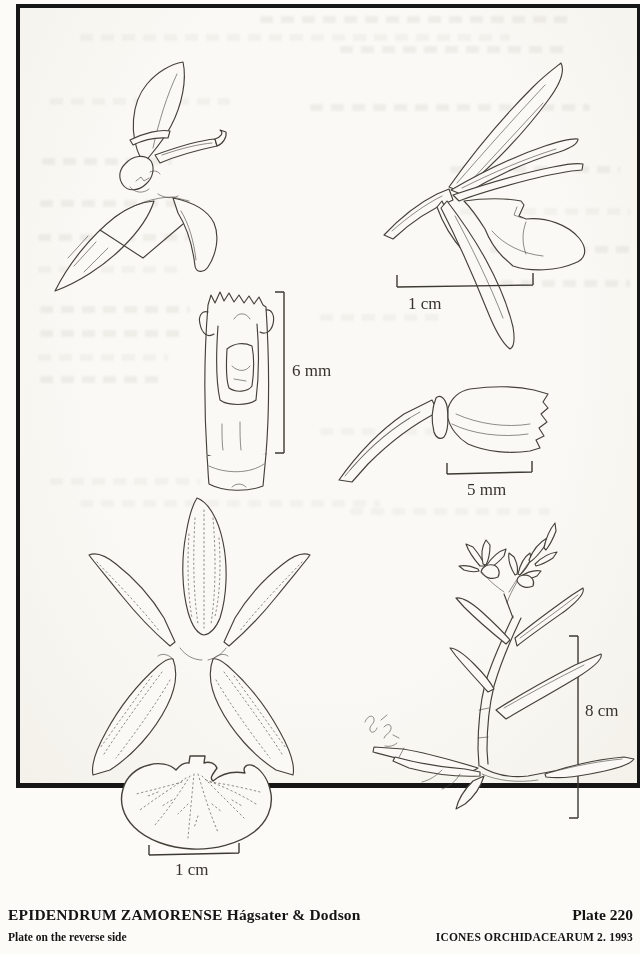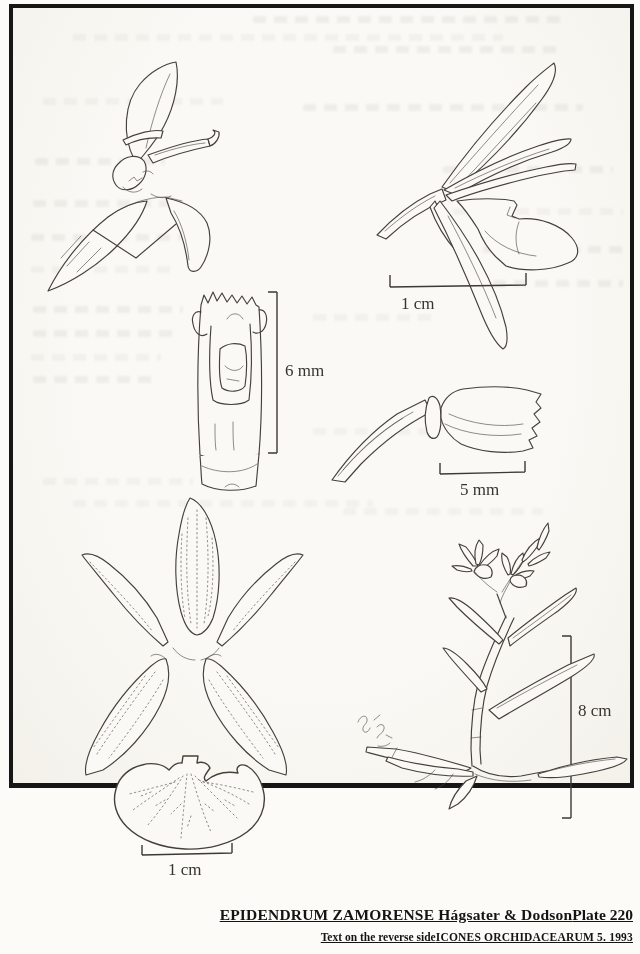--- a/index.html
+++ b/index.html
@@ -3,21 +3,21 @@
 <meta charset="utf-8">
 <style>
   html,body{margin:0;padding:0;}
   body{
     width:640px;height:954px;position:relative;overflow:hidden;
     background:#fcfbf8;
     font-family:"Liberation Serif",serif;
   }
   
   .plate{
-    position:absolute;left:9px;top:4px;width:625px;height:784px;
+    position:absolute;left:16px;top:4px;width:625px;height:784px;
     box-sizing:border-box;
     border:4px solid #161616;
     border-bottom-width:5px;
     background:radial-gradient(ellipse at 50% 42%, #faf9f5 55%, #f3f1ea 100%);
   }
   
   .ghost{
     position:absolute;height:7px;border-radius:2px;
     background:repeating-linear-gradient(90deg, rgba(104,99,86,.55) 0 13px, transparent 13px 21px);
     filter:blur(1.2px);opacity:.14;pointer-events:none;
@@ -27,21 +27,21 @@
   svg .blade{fill:#faf9f5;}
   svg .fine{stroke-width:.8;opacity:.75;}
   svg .vein{stroke-width:.75;stroke-dasharray:1.5,3;opacity:.8;}
   svg .bar{stroke:#3d3a33;stroke-width:1.4;fill:none;}
   svg text{font:17px "Liberation Serif",serif;fill:#37342e;}
   
   .caption{
     position:absolute;left:8px;right:7px;top:906px;
     color:#141414;
   }
-  .cap-row{display:flex;justify-content:flex-end;align-items:baseline;text-decoration:underline;}
+  .cap-row{display:flex;justify-content:space-between;align-items:baseline;}
   .cap-title{font-weight:700;font-size:15.5px;letter-spacing:.2px;}
   .cap-plate{font-weight:700;font-size:15.5px;}
   .cap-row.small{margin-top:7px;}
   .cap-note{font-weight:700;font-size:11.5px;}
   .cap-pub{font-weight:700;font-size:11.5px;letter-spacing:.2px;}
 </style>
 </head>
 <body>
 
 <div class="plate">
@@ -237,16 +237,16 @@
     </g>
   </svg>
 </div>
 
 <div class="caption">
   <div class="cap-row">
     <span class="cap-title">EPIDENDRUM ZAMORENSE Hágsater &amp; Dodson</span>
     <span class="cap-plate">Plate 220</span>
   </div>
   <div class="cap-row small">
-    <span class="cap-note">Text on the reverse side</span>
-    <span class="cap-pub">ICONES ORCHIDACEARUM 5. 1993</span>
+    <span class="cap-note">Plate on the reverse side</span>
+    <span class="cap-pub">ICONES ORCHIDACEARUM 2. 1993</span>
   </div>
 </div>
 
 </body></html>

